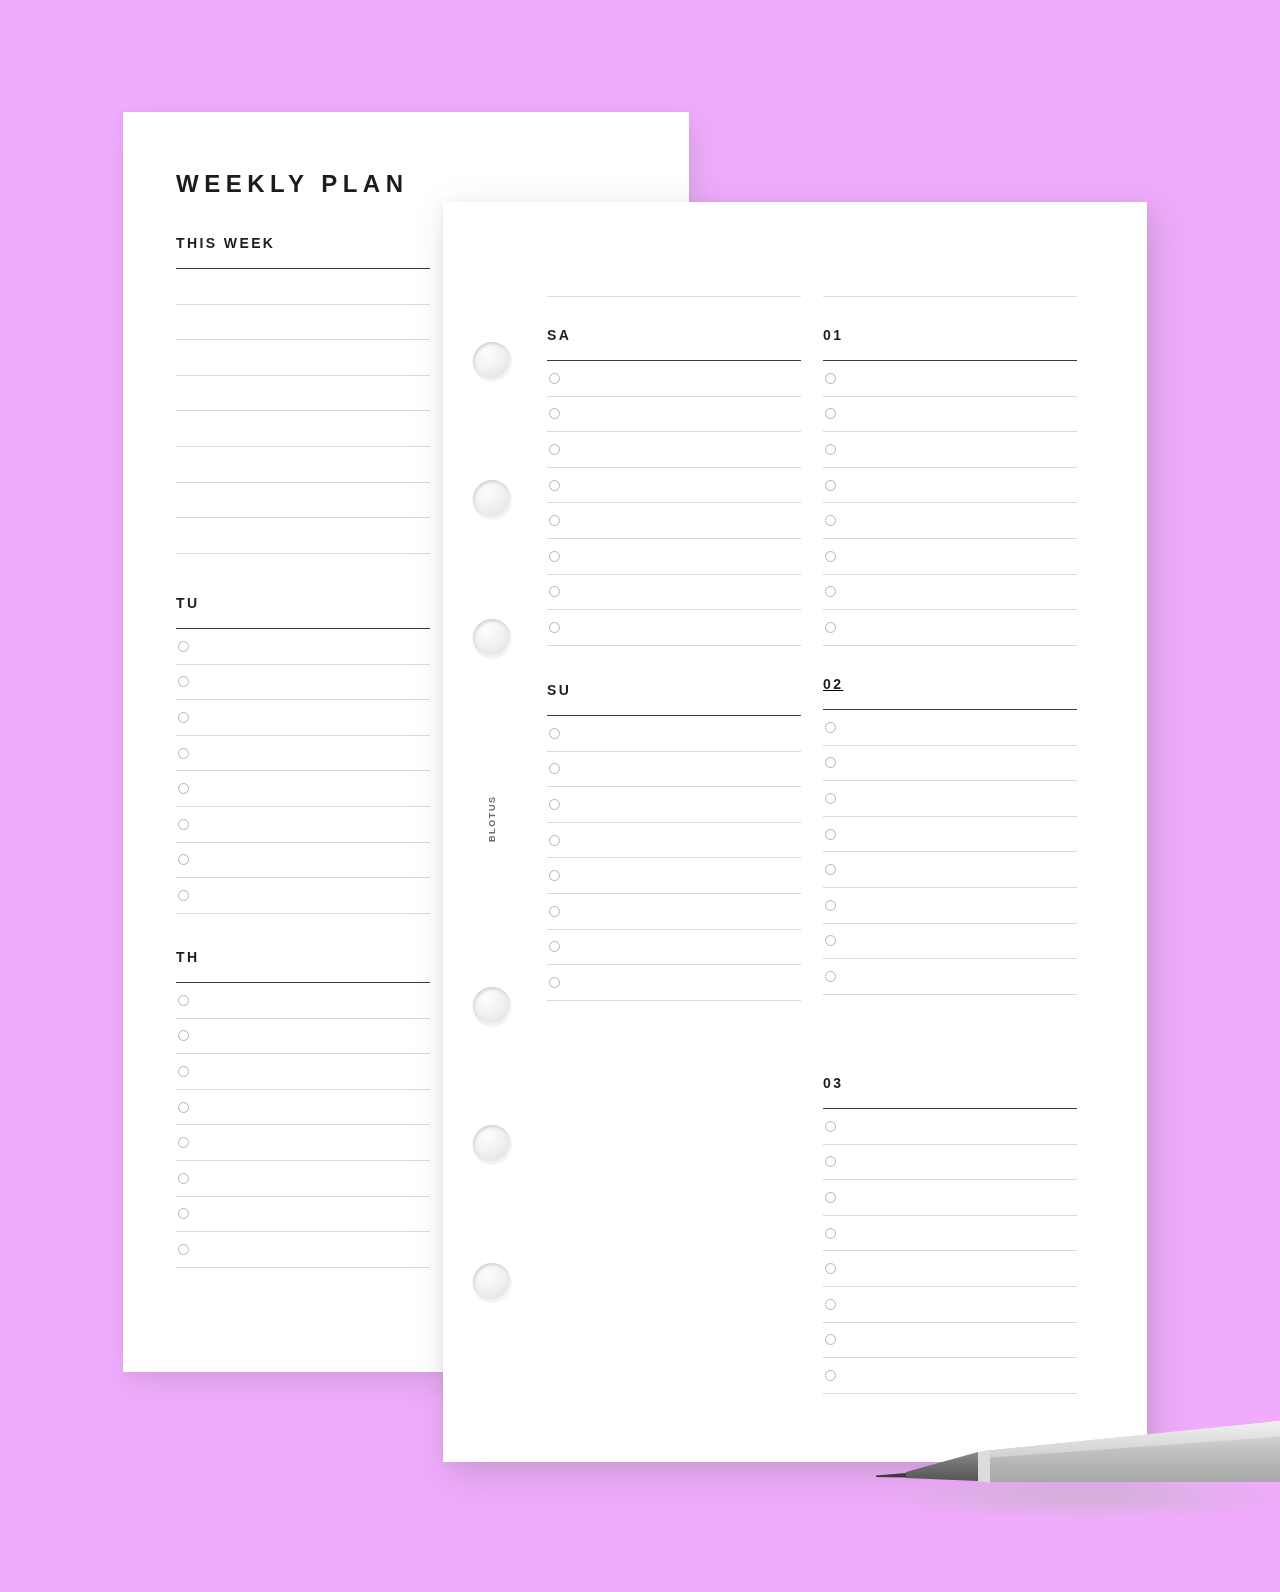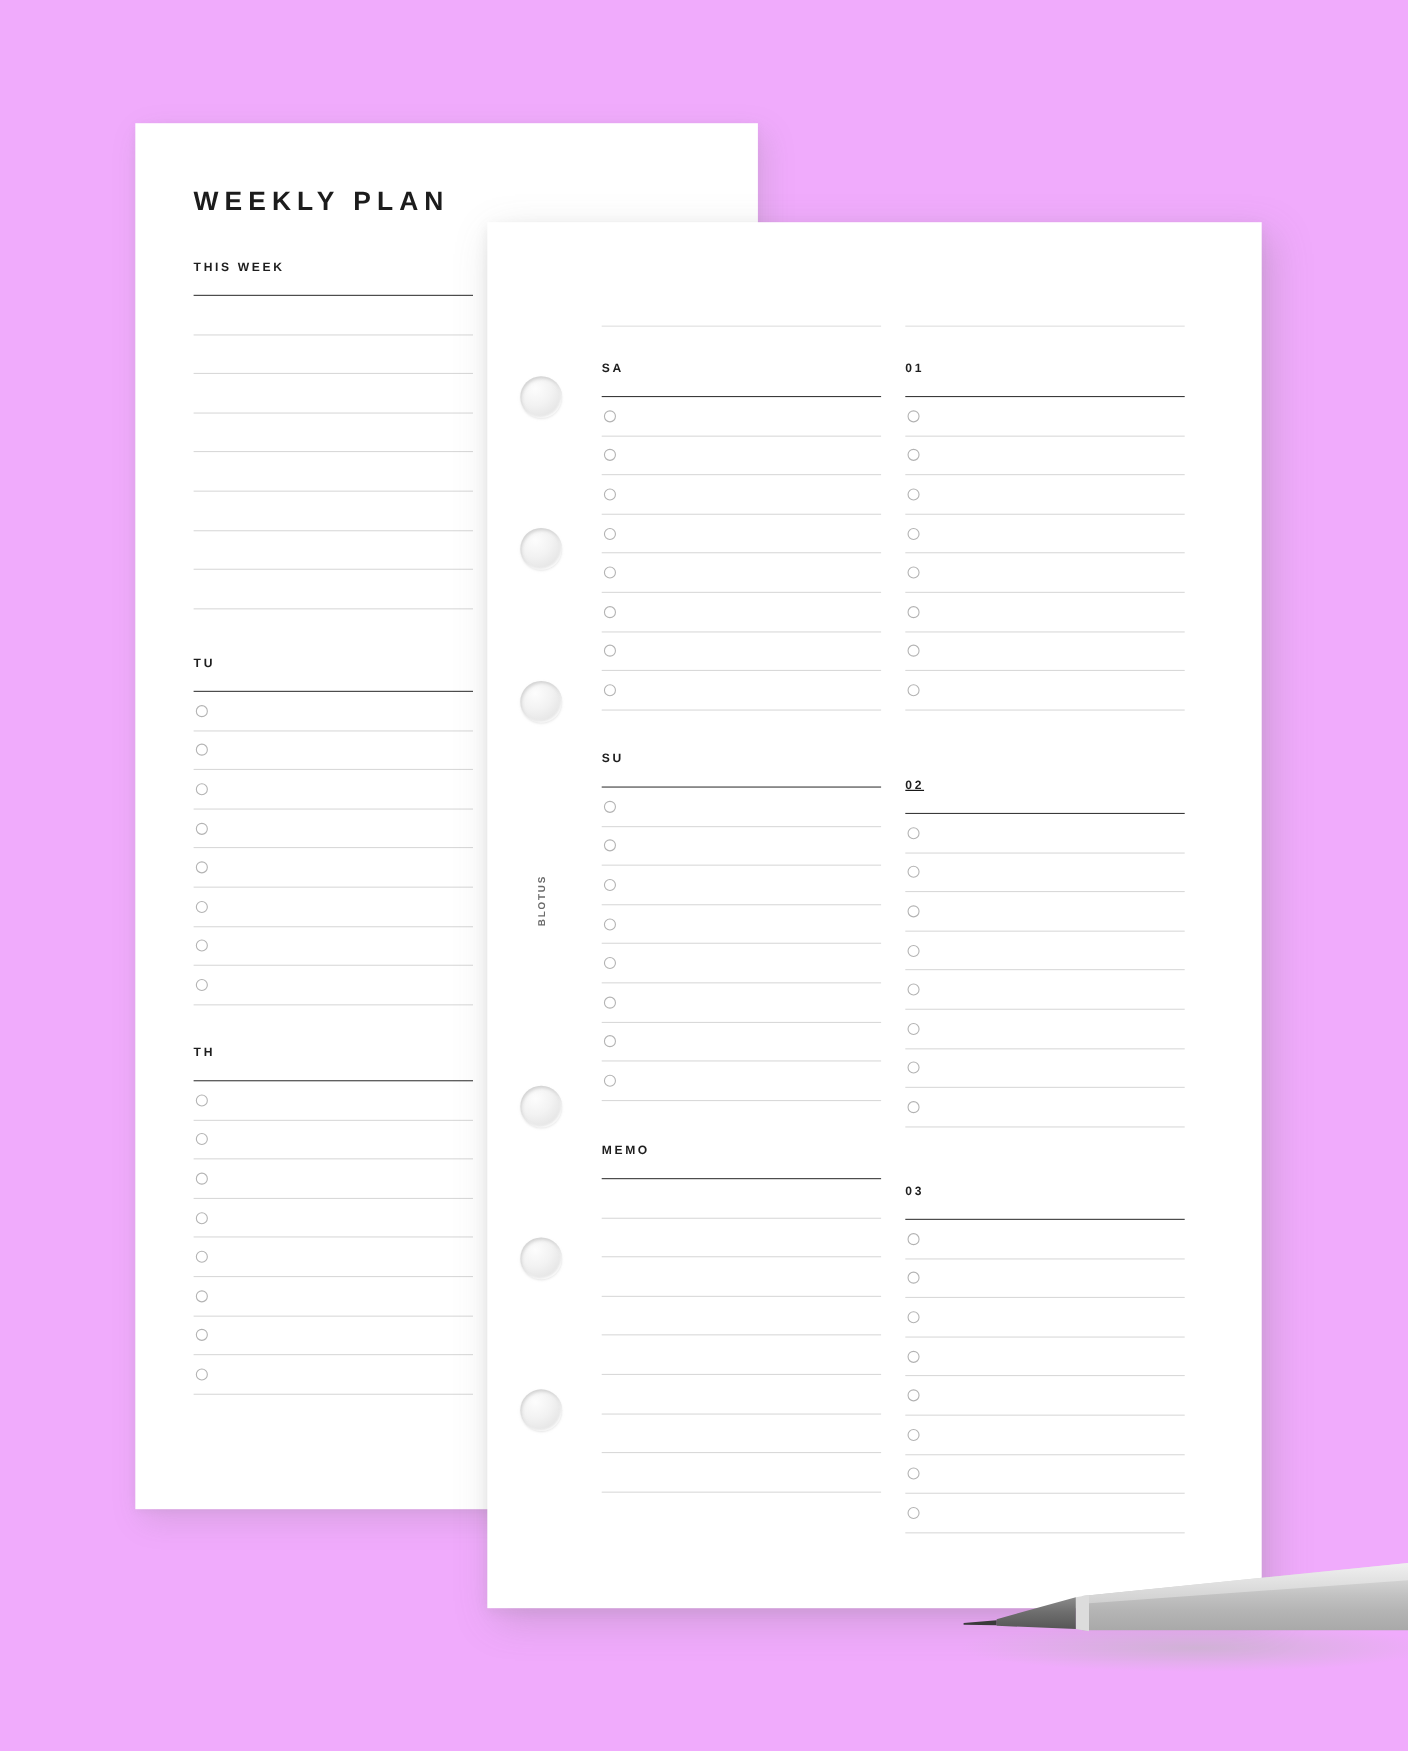--- a/index.html
+++ b/index.html
@@ -27,21 +27,21 @@
   
   .doc-title {
     position:absolute; left:53px; top:58px;
     font-size:24px; font-weight:700; letter-spacing:5.5px;
     color:#1c1c1c;
   }
 
   
   .section { position:absolute; }
   .sec-label {
-    font-size:11px; font-weight:700; letter-spacing:2.4px;
+    font-size:14px; font-weight:700; letter-spacing:2.4px;
     color:#1e1e1e; height:18px; line-height:18px;
     white-space:nowrap;
   }
   .sec-label.center { }
   .sec-label.left   { text-align:left; }
   .rule-top { height:0; border-top:1.4px solid #3a3a3a; margin-top:16px; }
 
   .rows { position:relative; }
   .row {
     position:relative;
@@ -239,34 +239,20 @@
           </div>
         <div class="row" style="height:35.6px">
             <span class="cb"></span>
           </div>
         <div class="row" style="height:35.6px">
             <span class="cb"></span>
           </div>
       </div>
     </div>
 
-    <div class="section" style="left:104px; top:835px; width:254px;">
-      <div class="sec-label left">MEMO</div>
-      <div class="rule-top"></div>
-      <div class="rows">
-        <div class="row plain" style="height:35.6px"></div>
-        <div class="row plain" style="height:35.6px"></div>
-        <div class="row plain" style="height:35.6px"></div>
-        <div class="row plain" style="height:35.6px"></div>
-        <div class="row plain" style="height:35.6px"></div>
-        <div class="row plain" style="height:35.6px"></div>
-        <div class="row plain" style="height:35.6px"></div>
-        <div class="row plain" style="height:35.6px"></div>
-      </div>
-    </div>
 
     <div class="section" style="left:380px; top:124px; width:254px;">
       <div class="sec-label left">01</div>
       <div class="rule-top"></div>
       <div class="rows">
         <div class="row" style="height:35.6px">
             <span class="cb"></span>
           </div>
         <div class="row" style="height:35.6px">
             <span class="cb"></span>
@@ -285,21 +271,21 @@
           </div>
         <div class="row" style="height:35.6px">
             <span class="cb"></span>
           </div>
         <div class="row" style="height:35.6px">
             <span class="cb"></span>
           </div>
       </div>
     </div>
 
-    <div class="section" style="left:380px; top:503px; width:254px;text-decoration:underline;">
+    <div class="section" style="left:380px; top:473px; width:254px;text-decoration:underline;">
       <div class="sec-label left">02</div>
       <div class="rule-top"></div>
       <div class="rows">
         <div class="row" style="height:35.6px">
             <span class="cb"></span>
           </div>
         <div class="row" style="height:35.6px">
             <span class="cb"></span>
           </div>
         <div class="row" style="height:35.6px">

